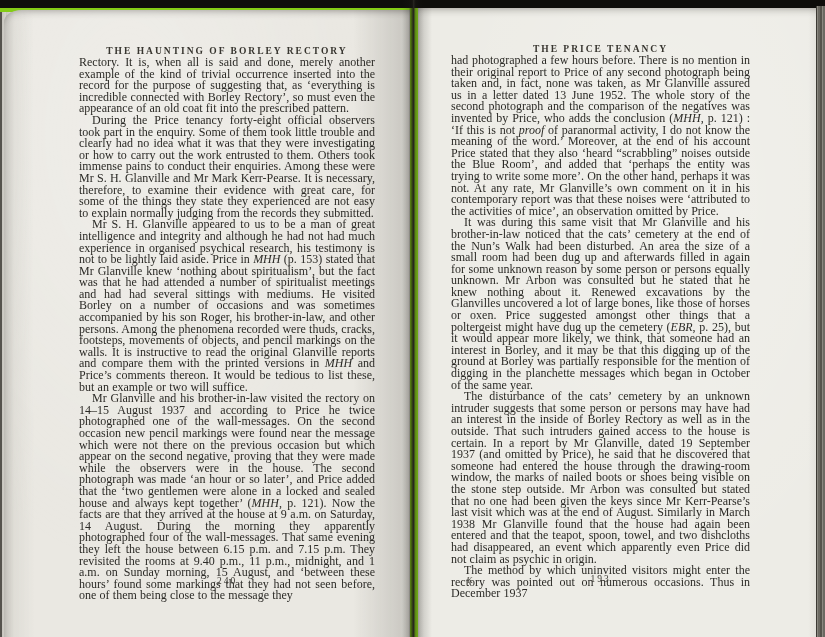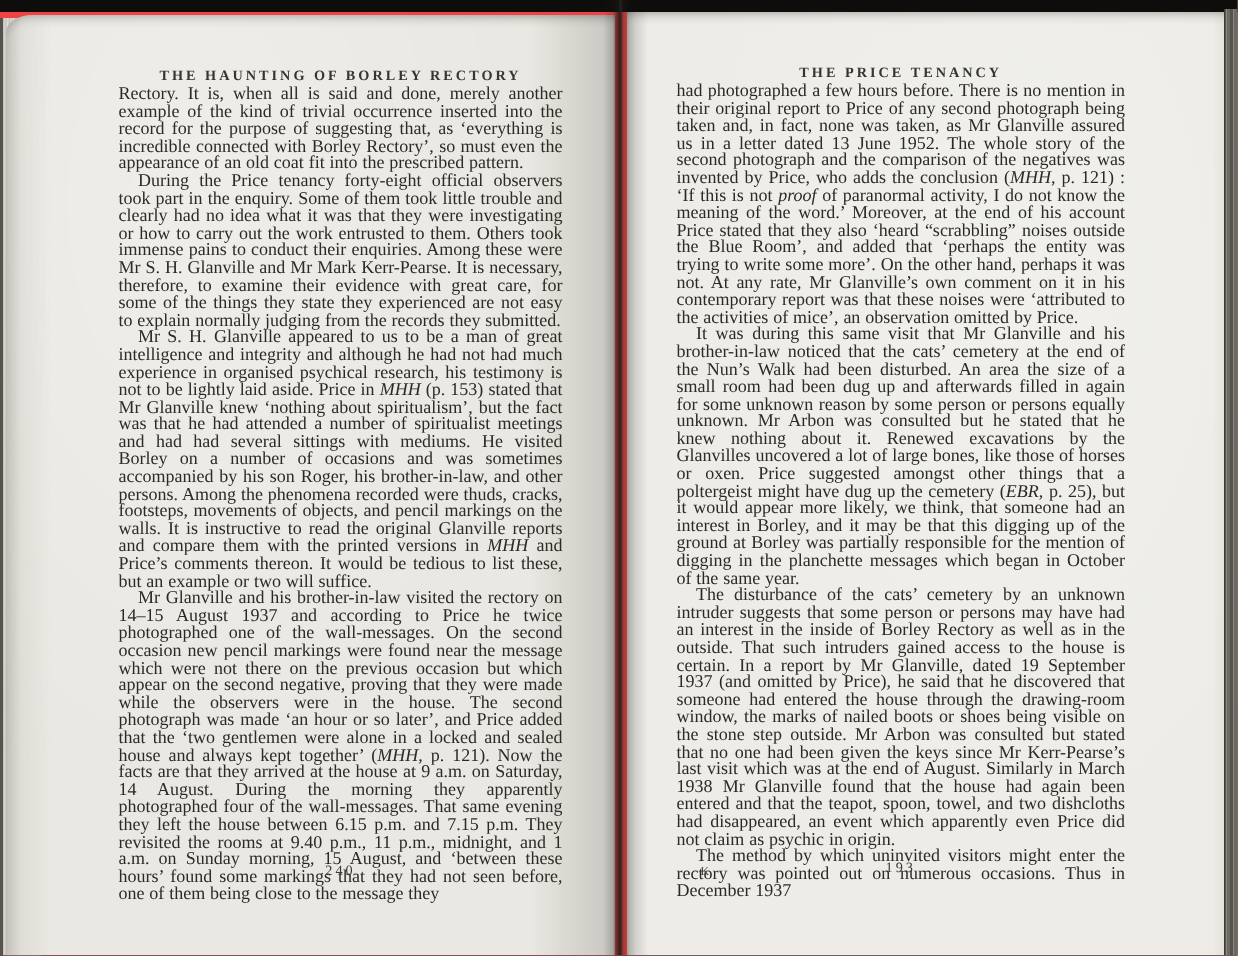--- a/index.html
+++ b/index.html
@@ -1,18 +1,18 @@
 <!DOCTYPE html>
 <html><head>
 <meta charset="utf-8">
 <style>
   html,body{margin:0;padding:0;background:#0e0d0b;}
   .scene{
     position:relative;width:825px;height:637px;overflow:hidden;
-    background:#ef4444;
+    background:#84cc16;
     font-family:"Liberation Serif","DejaVu Serif",serif;
   }
   
   .page-edge-left{
     position:absolute;left:0;top:12px;width:26px;height:625px;
     background:
       repeating-linear-gradient(to right,
         #b9b7b0 0px,#d6d4cd 1px,#c4c2bb 2px,#dddbd4 3px,#cac8c1 4px);
     border-left:2px solid #55534d;
   }

